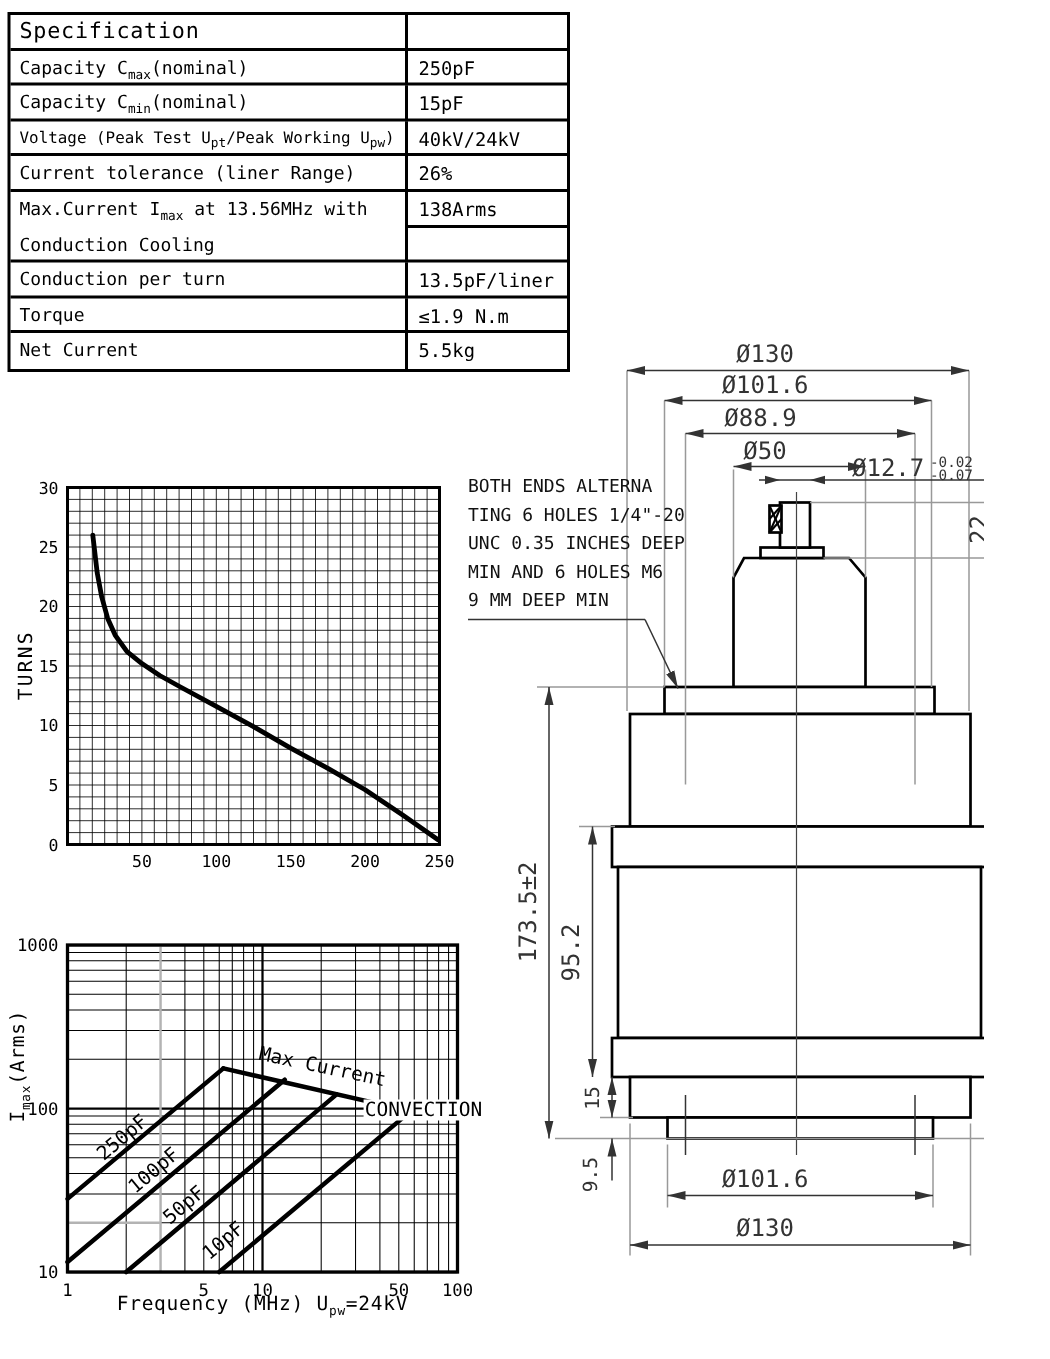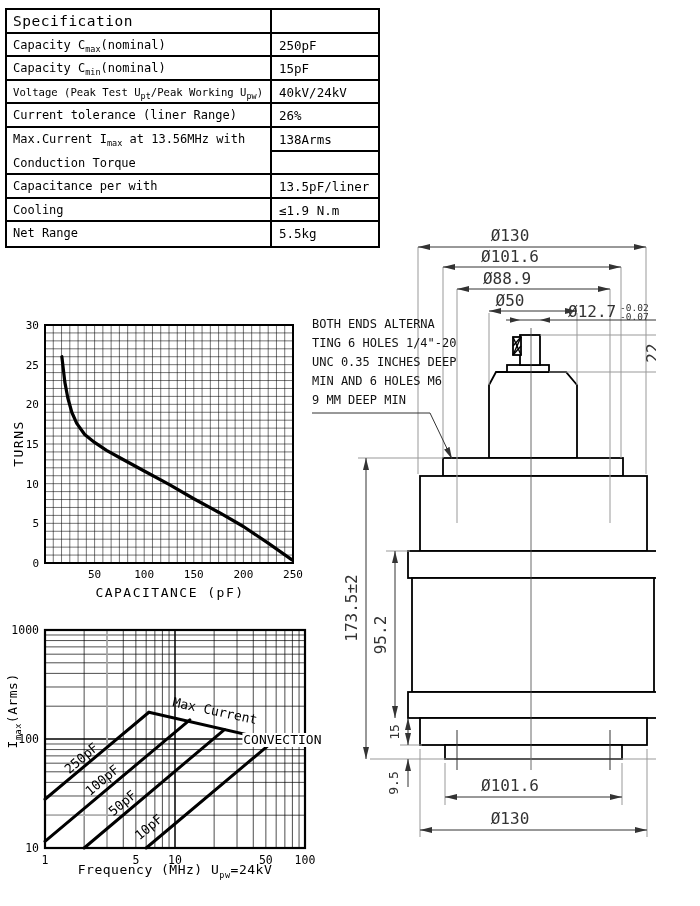--- a/index.html
+++ b/index.html
@@ -61,33 +61,33 @@
     </div>
     <div class="trow">
       <div class="tl">Current tolerance (liner Range)</div>
       <div class="tv">26%</div>
     </div>
     <div class="trow">
       <div class="tl nob">Max.Current I<sub>max</sub> at 13.56MHz with</div>
       <div class="tv">138Arms</div>
     </div>
     <div class="trow">
-      <div class="tl">Conduction Torque</div>
+      <div class="tl">Conduction Cooling</div>
       <div class="tv"></div>
     </div>
     <div class="trow">
-      <div class="tl">Capacitance per with</div>
+      <div class="tl">Conduction per turn</div>
       <div class="tv">13.5pF/liner</div>
     </div>
     <div class="trow">
-      <div class="tl">Cooling</div>
+      <div class="tl">Torque</div>
       <div class="tv">≤1.9 N.m</div>
     </div>
     <div class="trow">
-      <div class="tl">Net Range</div>
+      <div class="tl">Net Current</div>
       <div class="tv">5.5kg</div>
     </div>
   </div>
 
   <div class="chart" style="left:0;top:310px;width:320px;height:300px;">
     <svg id="c1" width="320" height="300">
         <line x1="45" y1="15" x2="45" y2="253" stroke="#000" stroke-width="0.55"></line>
         <line x1="53.266666666666666" y1="15" x2="53.266666666666666" y2="253" stroke="#000" stroke-width="0.55"></line>
         <line x1="61.53333333333333" y1="15" x2="61.53333333333333" y2="253" stroke="#000" stroke-width="0.55"></line>
         <line x1="69.8" y1="15" x2="69.8" y2="253" stroke="#000" stroke-width="0.55"></line>
@@ -157,21 +157,20 @@
         <text x="39" y="98.33333333333333" text-anchor="end" font-size="11" fill="#000">20</text>
         <text x="39" y="58.666666666666664" text-anchor="end" font-size="11" fill="#000">25</text>
         <text x="39" y="19" text-anchor="end" font-size="11" fill="#000">30</text>
         <text x="94.6" y="268" text-anchor="middle" font-size="11" fill="#000">50</text>
         <text x="144.2" y="268" text-anchor="middle" font-size="11" fill="#000">100</text>
         <text x="193.8" y="268" text-anchor="middle" font-size="11" fill="#000">150</text>
         <text x="243.4" y="268" text-anchor="middle" font-size="11" fill="#000">200</text>
         <text x="293" y="268" text-anchor="middle" font-size="11" fill="#000">250</text>
         <polyline points="61.864000000000004,46.733333333333334 64.84,72.12 67.816,87.98666666666666 71.78399999999999,102.26666666666667 76.744,113.37333333333332 84.68,124.48 94.6,132.41333333333336 106.50399999999999,140.34666666666666 119.4,147.48666666666665 144.2,160.97333333333333 169,174.46 193.8,188.73999999999998 218.6,202.22666666666666 243.4,216.50666666666666 268.2,233.16666666666666 292.00800000000004,249.82666666666668" fill="none" stroke="#000" stroke-width="3.2" stroke-linejoin="round" stroke-linecap="round"></polyline>
       </svg>
-    <div class="xtitle" style="left:55px;top:275px;width:230px;">CAPACITANCE (pF)</div>
     <div class="ytitle" style="left:-22px;top:126px;width:80px;">TURNS</div>
   </div>
 
   <div class="chart" style="left:0;top:610px;width:335px;height:296px;">
     <svg id="c2" width="335" height="296">
         <line x1="84.13389943631756" y1="20" x2="84.13389943631756" y2="238" stroke="#000" stroke-width="0.7"></line>
         <line x1="107.02576311355611" y1="20" x2="107.02576311355611" y2="238" stroke="#000" stroke-width="0.7"></line>
         <line x1="123.26779887263511" y1="20" x2="123.26779887263511" y2="238" stroke="#000" stroke-width="0.7"></line>
         <line x1="135.86610056368244" y1="20" x2="135.86610056368244" y2="238" stroke="#000" stroke-width="0.7"></line>
         <line x1="146.15966254987367" y1="20" x2="146.15966254987367" y2="238" stroke="#000" stroke-width="0.7"></line>

